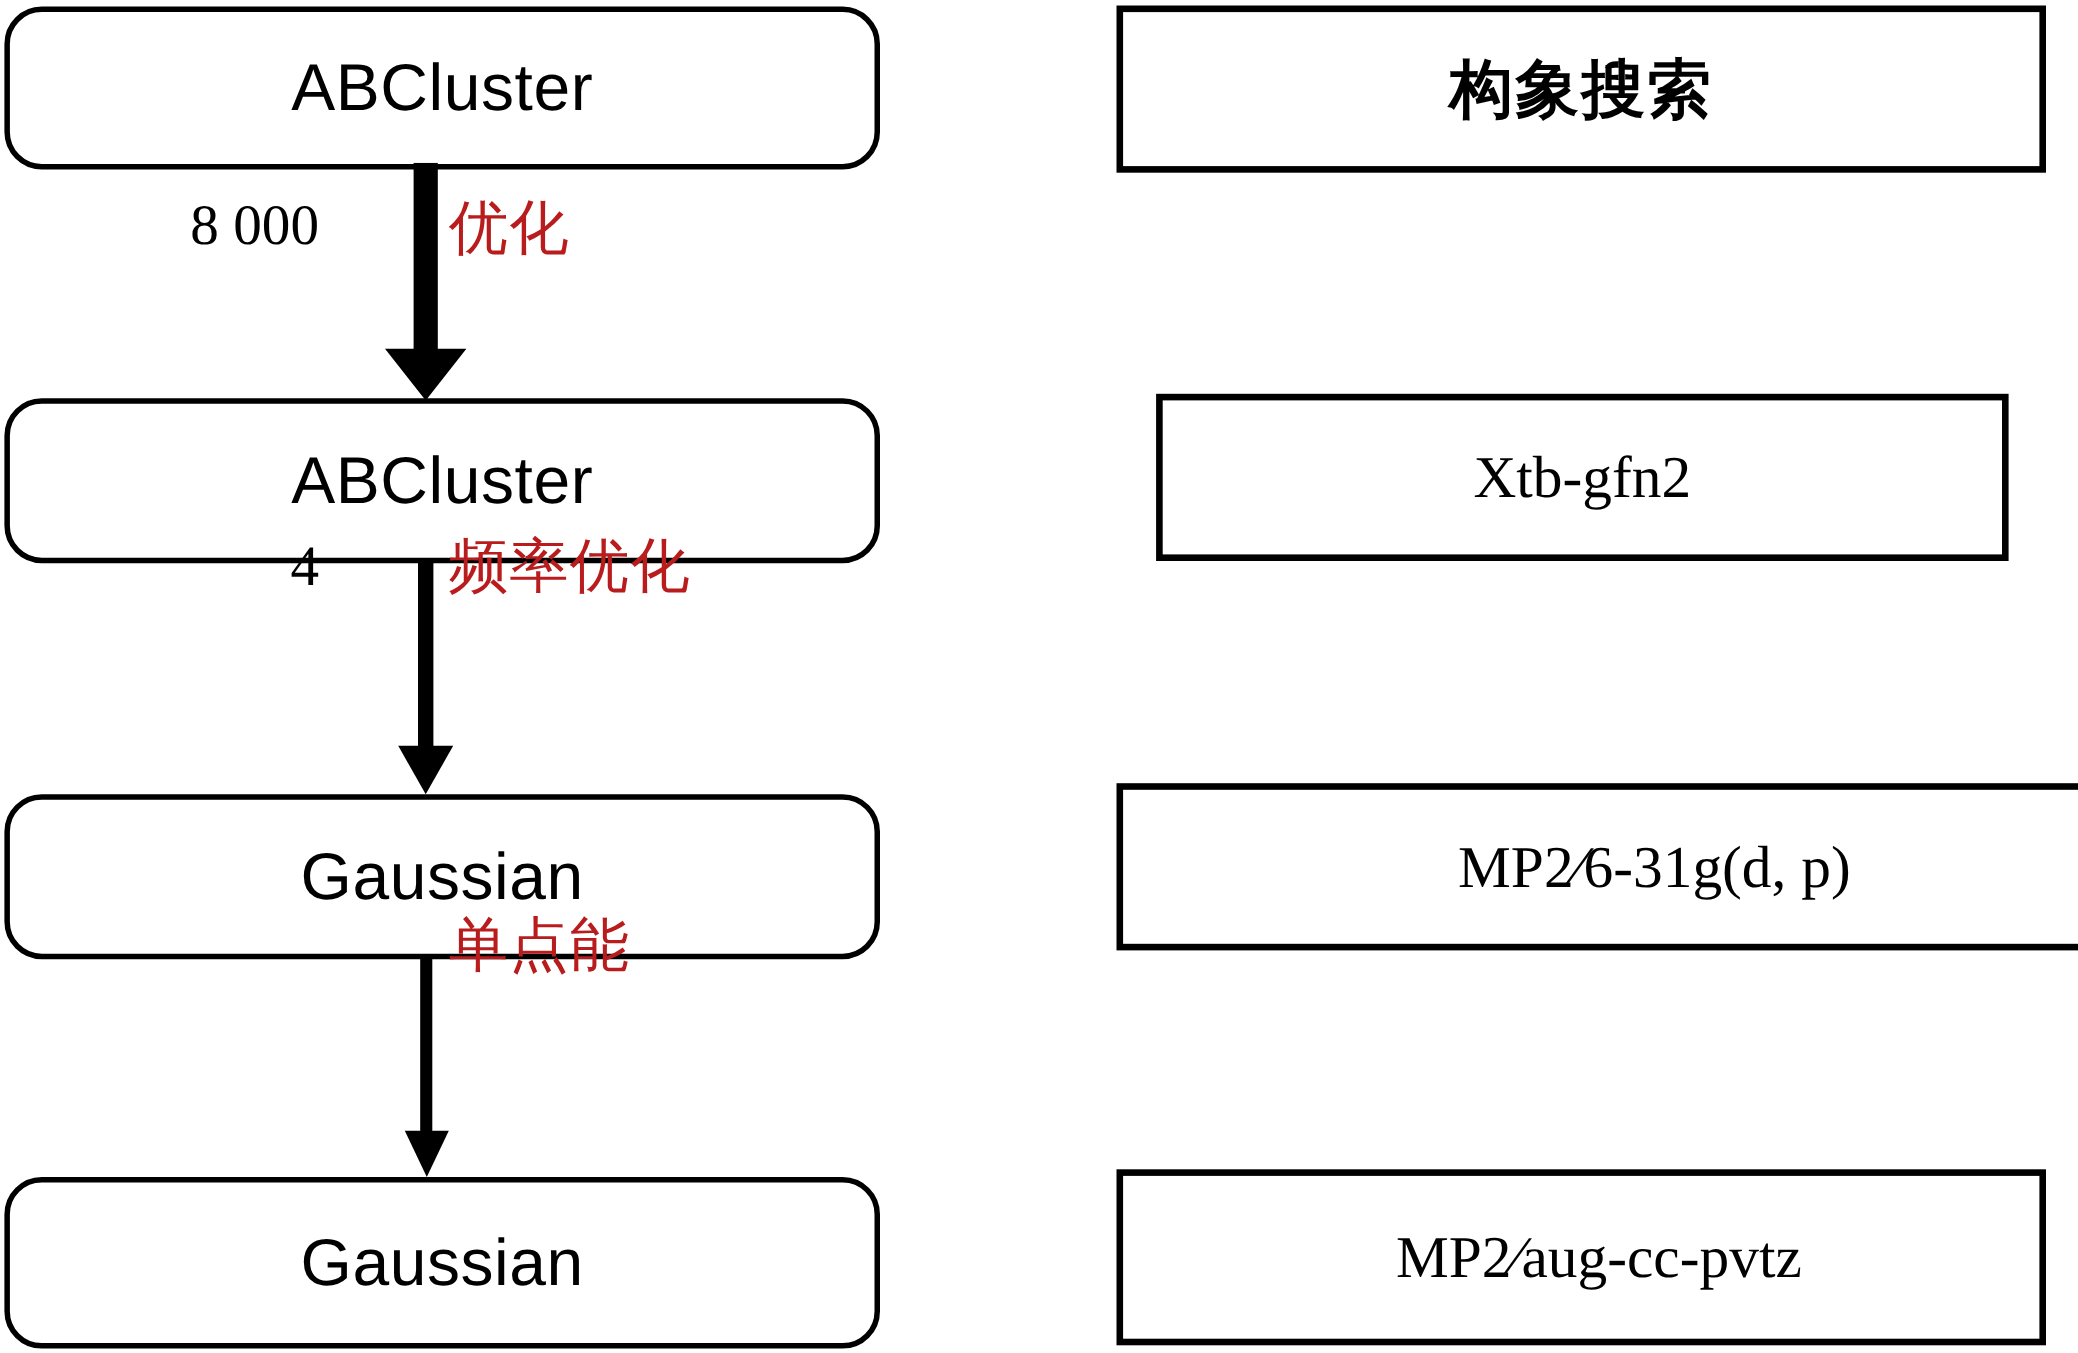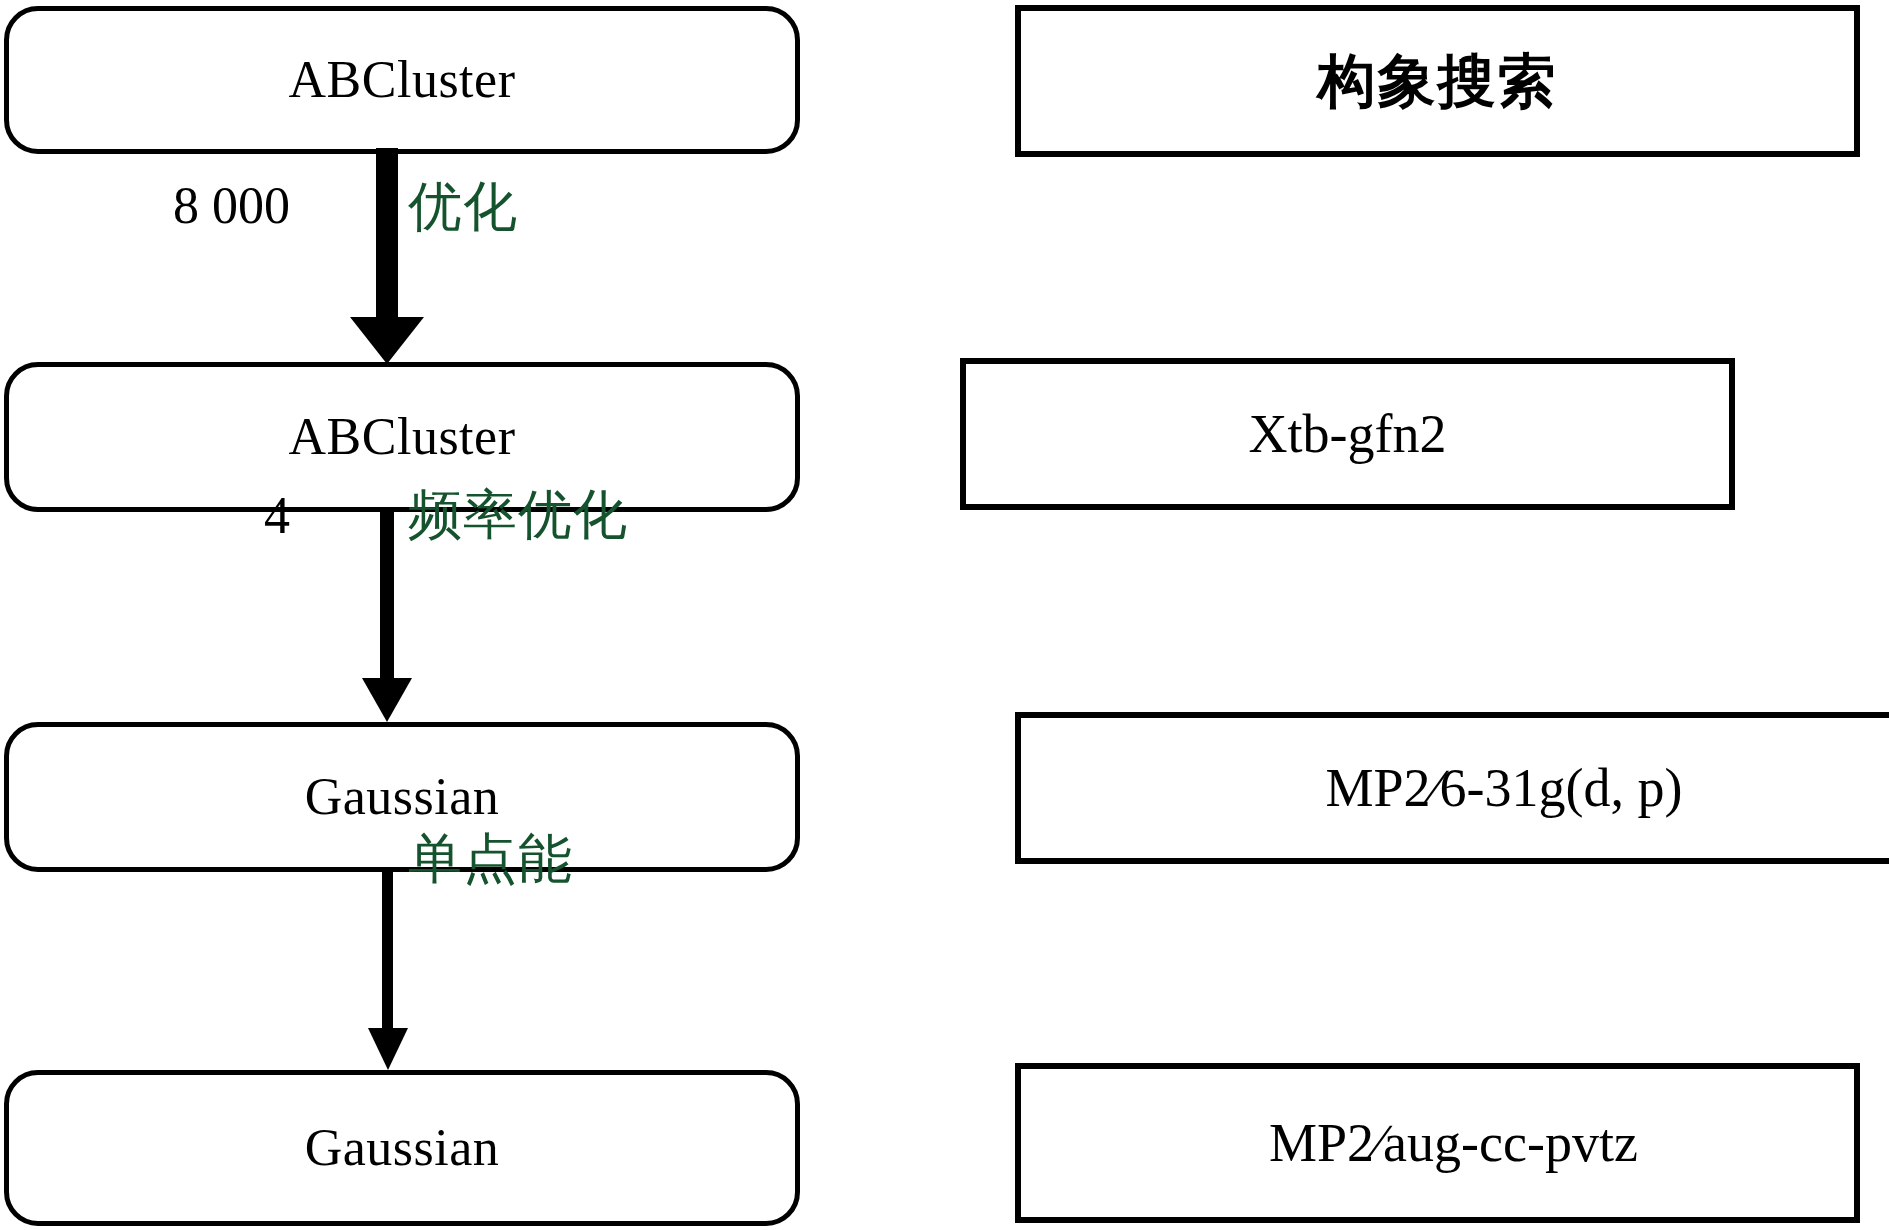--- a/index.html
+++ b/index.html
@@ -24,22 +24,22 @@
     position: absolute;
     box-sizing: border-box;
     border: 5px solid #000000;
     border-radius: 34px;
     background: #ffffff;
     display: flex;
     align-items: center;
     justify-content: center;
   }
   .proc-label {
-    font-family: Liberation Serif, serif;
-    font-size: 52px;
+    font-family: Liberation Sans, sans-serif;
+    font-size: 60px;
     line-height: 1;
     letter-spacing: 0.5px;
     color: #000000;
     white-space: nowrap;
   }
 
   
   .meth-box {
     position: absolute;
     box-sizing: border-box;
@@ -80,21 +80,21 @@
     line-height: 1;
     color: #000000;
     white-space: nowrap;
     text-align: right;
   }
   .arrow-text {
     position: absolute;
     font-family: "DejaVu Sans", "Liberation Sans", sans-serif;
     font-size: 54px;
     line-height: 1;
-    color: #14532d;
+    color: #b91c1c;
     white-space: nowrap;
     letter-spacing: 1px;
   }
 </style>
 </head>
 <body>
 
 <div id="canvas">
 
   <div class="proc-box" style="left:4px; top:6px; width:796px; height:148px;">
@@ -110,21 +110,21 @@
   </div>
 
   <div class="proc-box" style="left:4px; top:1070px; width:796px; height:156px;">
     <span class="proc-label">Gaussian</span>
   </div>
 
   <div class="meth-box" style="left:1015px; top:5px; width:845px; height:152px;">
     <span class="meth-label cjk">构象搜索</span>
   </div>
 
-  <div class="meth-box" style="left:960px; top:358px; width:775px; height:152px;text-align:right;">
+  <div class="meth-box" style="left:1051px; top:358px; width:775px; height:152px;text-align:right;">
     <span class="meth-label">Xtb-gfn2</span>
   </div>
 
   <div class="meth-box" style="left:1015px; top:712px; width:978px; height:152px;">
     <span class="meth-label">MP2∕6-31g(d, p)</span>
   </div>
 
   <div class="meth-box" style="left:1015px; top:1063px; width:845px; height:160px;padding-left:32px;">
     <span class="meth-label">MP2∕aug-cc-pvtz</span>
   </div>

